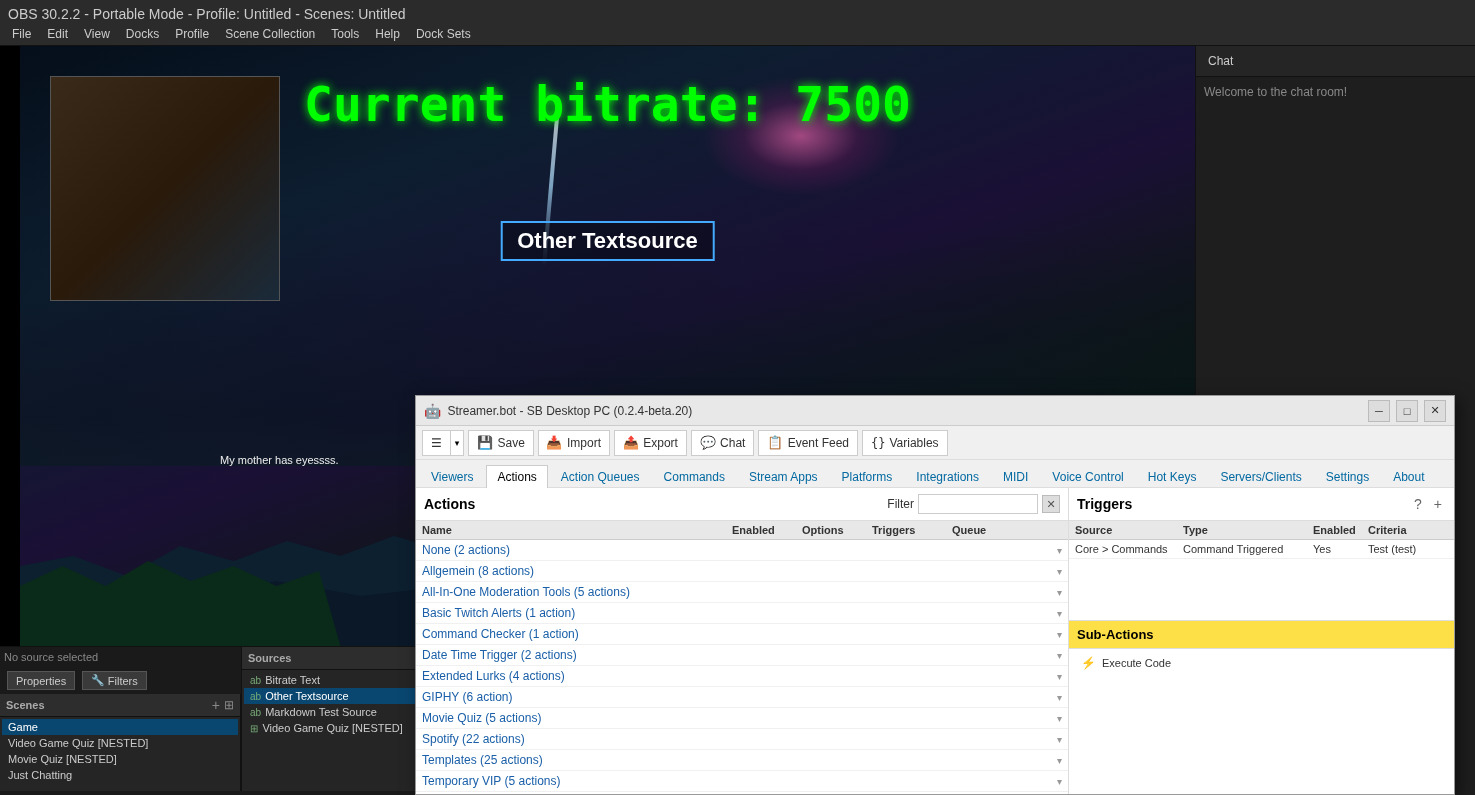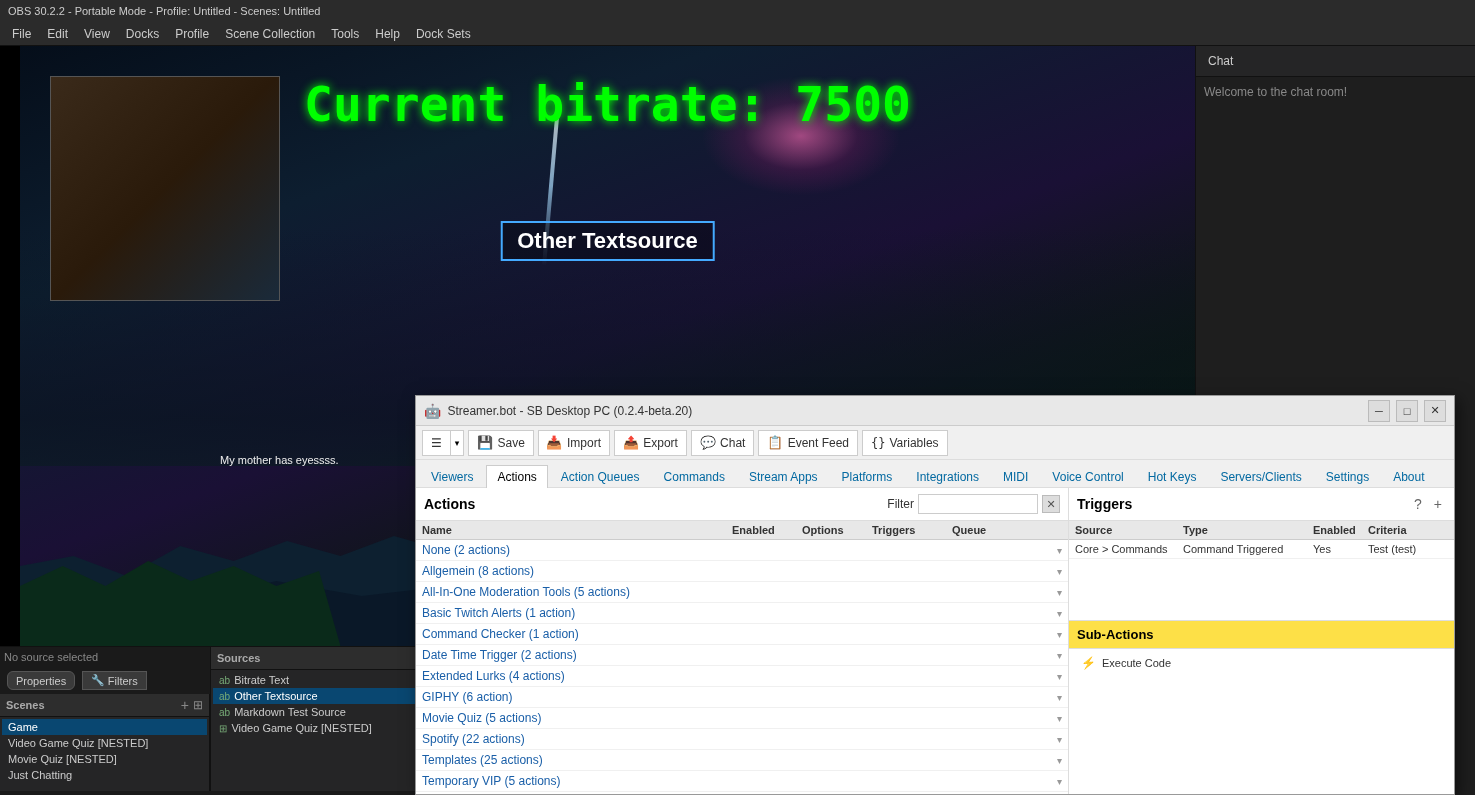--- a/index.html
+++ b/index.html
@@ -3,24 +3,24 @@
   <meta charset="utf-8">
   <style>
     * { margin: 0; padding: 0; box-sizing: border-box; }
     body { width: 1475px; height: 795px; overflow: hidden; background: #1a1a1a; font-family: 'Segoe UI', Tahoma, sans-serif; font-size: 12px; color: #ccc; }
 
     
     #titlebar {
       background: #2b2b2b;
       height: 22px;
       display: flex;
-      align-items: center;
+      align-items: flex-end;
       padding: 0 8px;
       color: #ccc;
-      font-size: 11px;
+      font-size: 14px;
     }
     #titlebar .title { flex: 1; }
 
     
     #menubar {
       background: #2b2b2b;
       height: 24px;
       display: flex;
       align-items: center;
       padding: 0 4px;
@@ -555,24 +555,24 @@
         <div class="preview-text-overlay">Current bitrate: 7500</div>
 
         <div class="preview-text-box">Other Textsource</div>
 
         <div class="preview-subtitle">My mother has         eyessss.</div>
       </div>
     </div>
 
     <div id="bottom-panels">
 
-      <div style="display:flex;flex-direction:column;width:211px;border-right:1px solid #111;">
+      <div style="display:flex;flex-direction:column;width:242px;border-right:1px solid #111;">
         <div class="status-text">No source selected</div>
         <div style="display:flex;gap:4px;padding:4px;">
-          <button class="panel-btn" style="display:flex;align-items:center;gap:3px;border-radius:6px;">Properties</button>
+          <button class="panel-btn" style="display:flex;align-items:center;gap:3px;">Properties</button>
           <button class="panel-btn" style="display:flex;align-items:center;gap:3px;">
             <span style="font-size:11px;">🔧</span>
             <span>Filters</span>
           </button>
         </div>
 
         <div class="panel" style="flex:1;">
           <div class="panel-header">
             <span class="panel-title">Scenes</span>
             <span style="cursor:pointer;font-size:14px;color:#888;">+</span>

